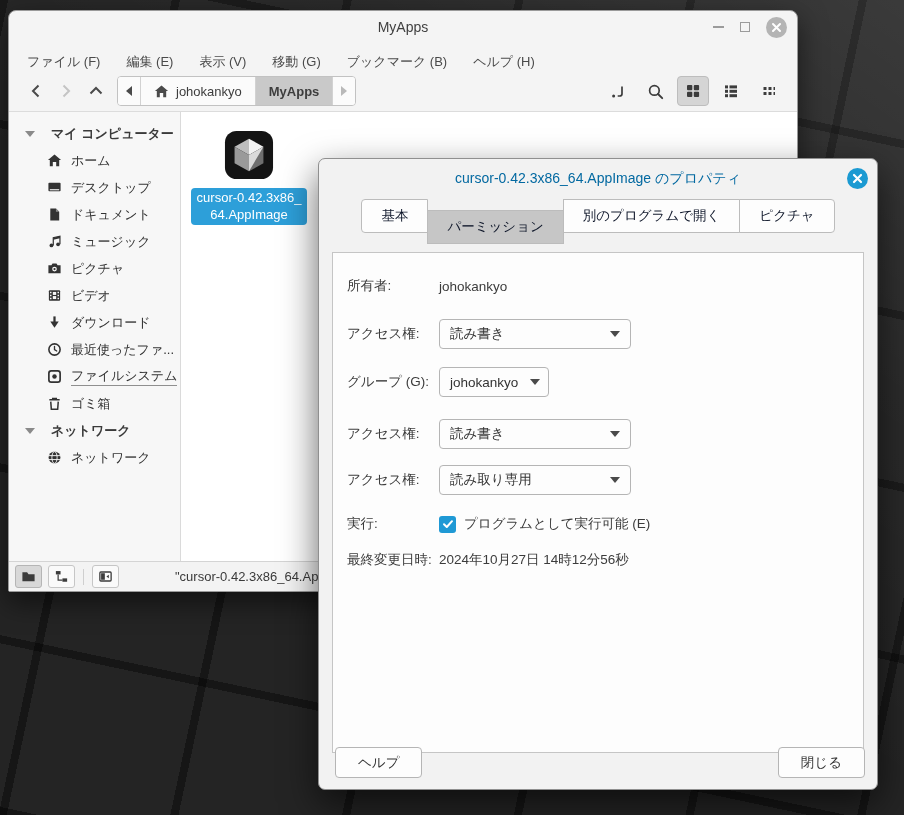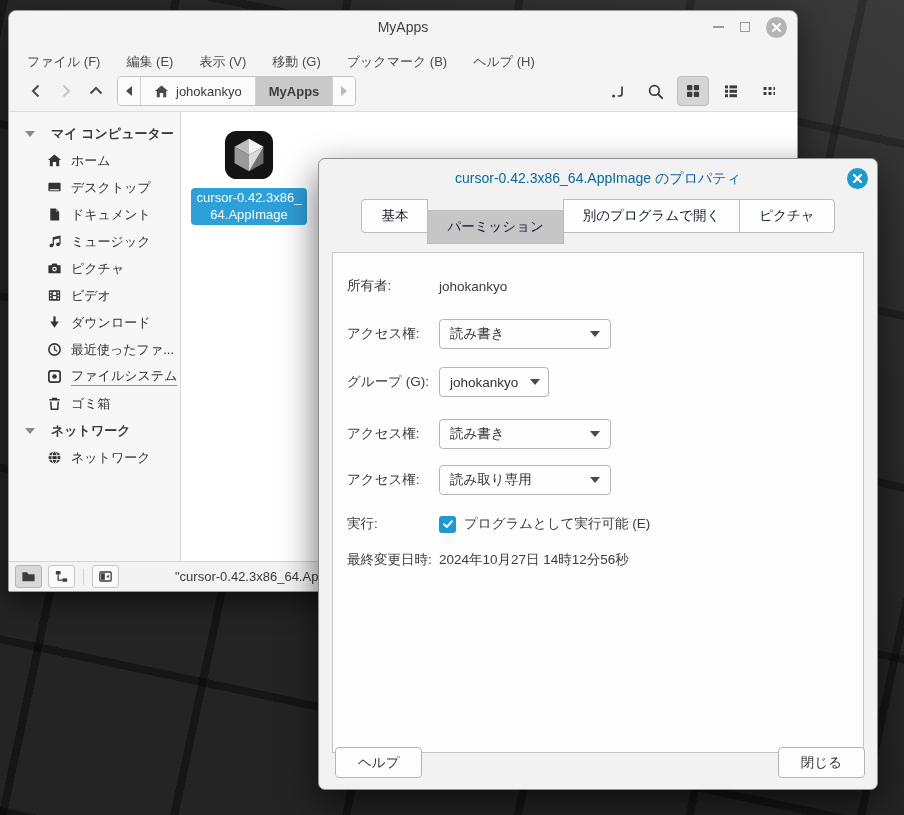--- a/index.html
+++ b/index.html
@@ -73,21 +73,21 @@
   .dlg-tab:first-child { border-radius:4px 0 0 4px; margin-left:0; }
   .dlg-tab:last-child { border-radius:0 4px 4px 0; }
   .dlg-tab.active { background:#c6c6c6;margin-top:11px; }
   .dlg-panel { margin:8px 13px 0; height:501px; background:#fdfdfd; border:1px solid #c5c5c5; padding:24px 14px 0; }
   .prow { display:flex; align-items:center; }
   .prow .plabel { width:92px; font-size:13.5px; color:#3c3c3c; white-space:nowrap; flex:0 0 auto; }
   .pvalue { font-size:13.5px; color:#3c3c3c; }
   .combo { height:30px; background:#fdfdfd; border:1px solid #b5b5b5; border-radius:4px;
     display:flex; align-items:center; justify-content:space-between; padding:0 10px; font-size:13.5px; color:#333; }
   .combo-arrow { width:0; height:0; border-left:5px solid transparent; border-right:5px solid transparent; border-top:6px solid #4a4a4a; margin-left:12px; }
-  .combo-w { width:172px; }
+  .combo-w { width:192px; }
   .combo-n { width:110px; }
   .checkbox { width:17px; height:17px; background:#1f99d5; border-radius:3px; display:flex; align-items:center; justify-content:center; margin-right:8px; flex:0 0 auto; }
   .dlg-footer-btn { position:absolute; bottom:11px; height:31px; padding:0 22px; background:#fdfdfd;
     border:1px solid #b5b5b5; border-radius:4px; font-size:13.5px; color:#333;
     display:flex; align-items:center; font-family:inherit; }
   .btn-help { left:16px; }
   .btn-close { right:12px; }
 
   .mb6{margin-bottom:24px} .mb8{margin-bottom:22px} .mb16{margin-bottom:16px} .mb18{margin-bottom:18px} .mb20{margin-bottom:20px}
   svg { display:block; }

